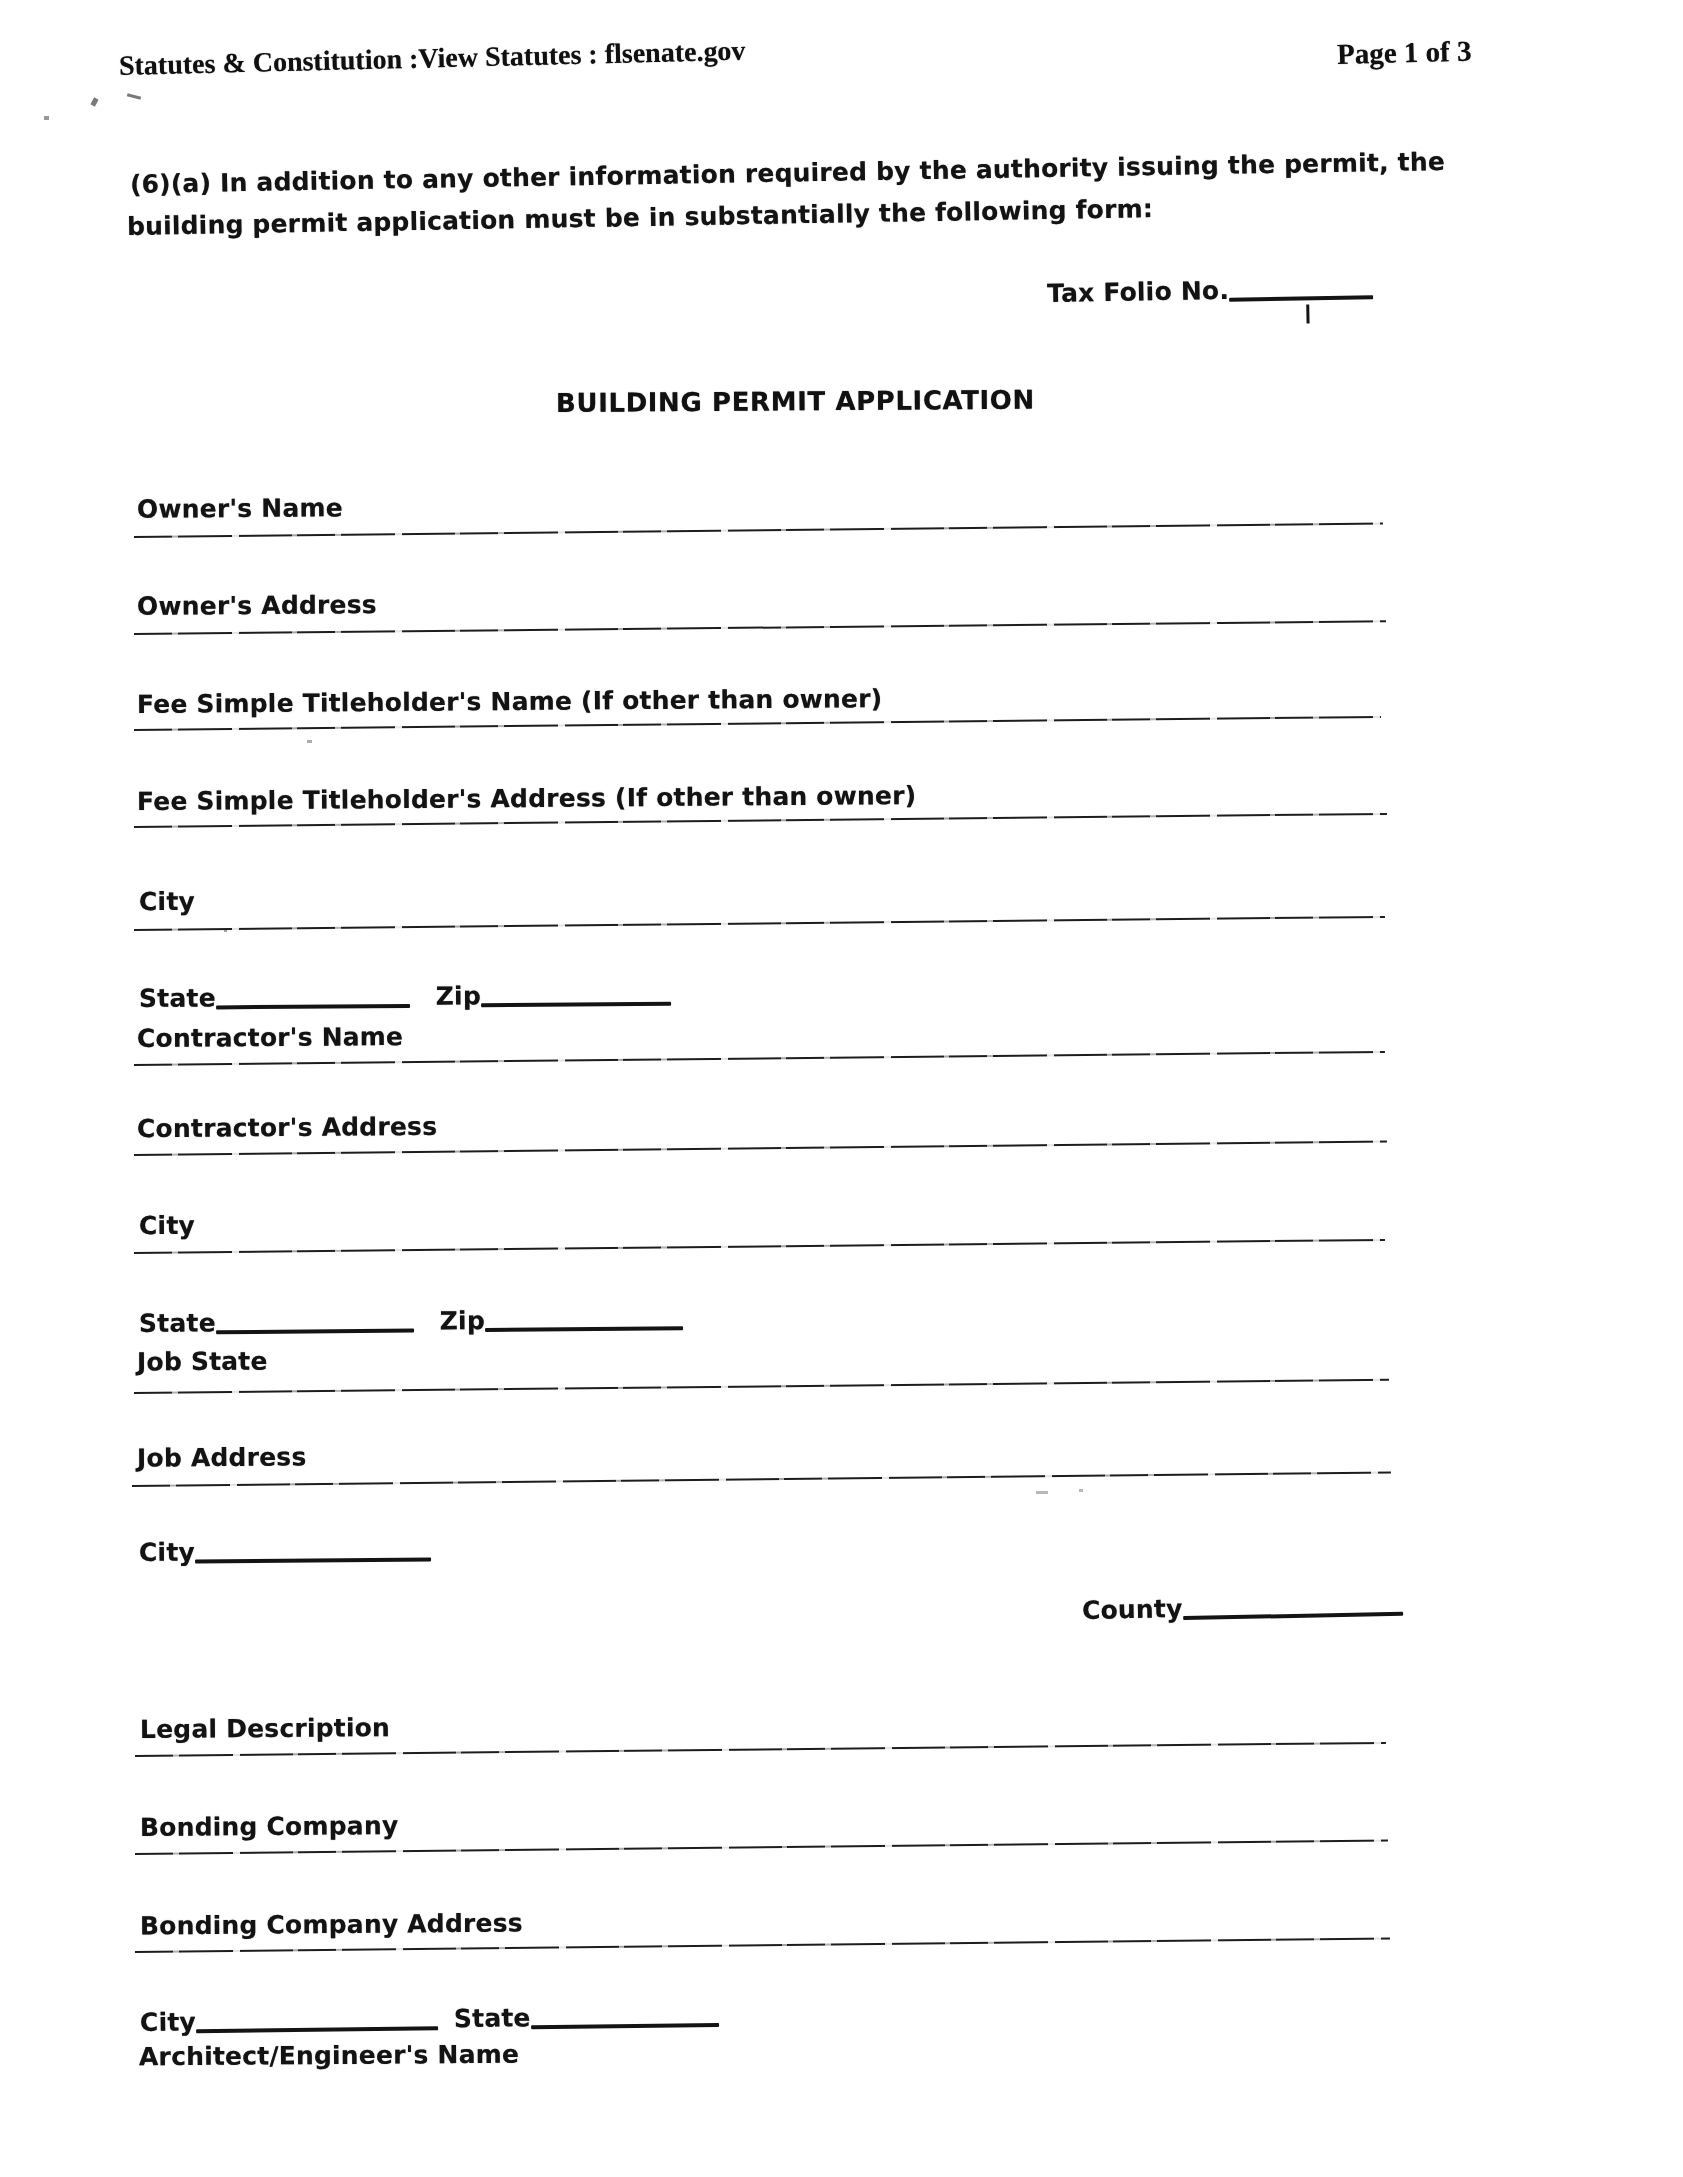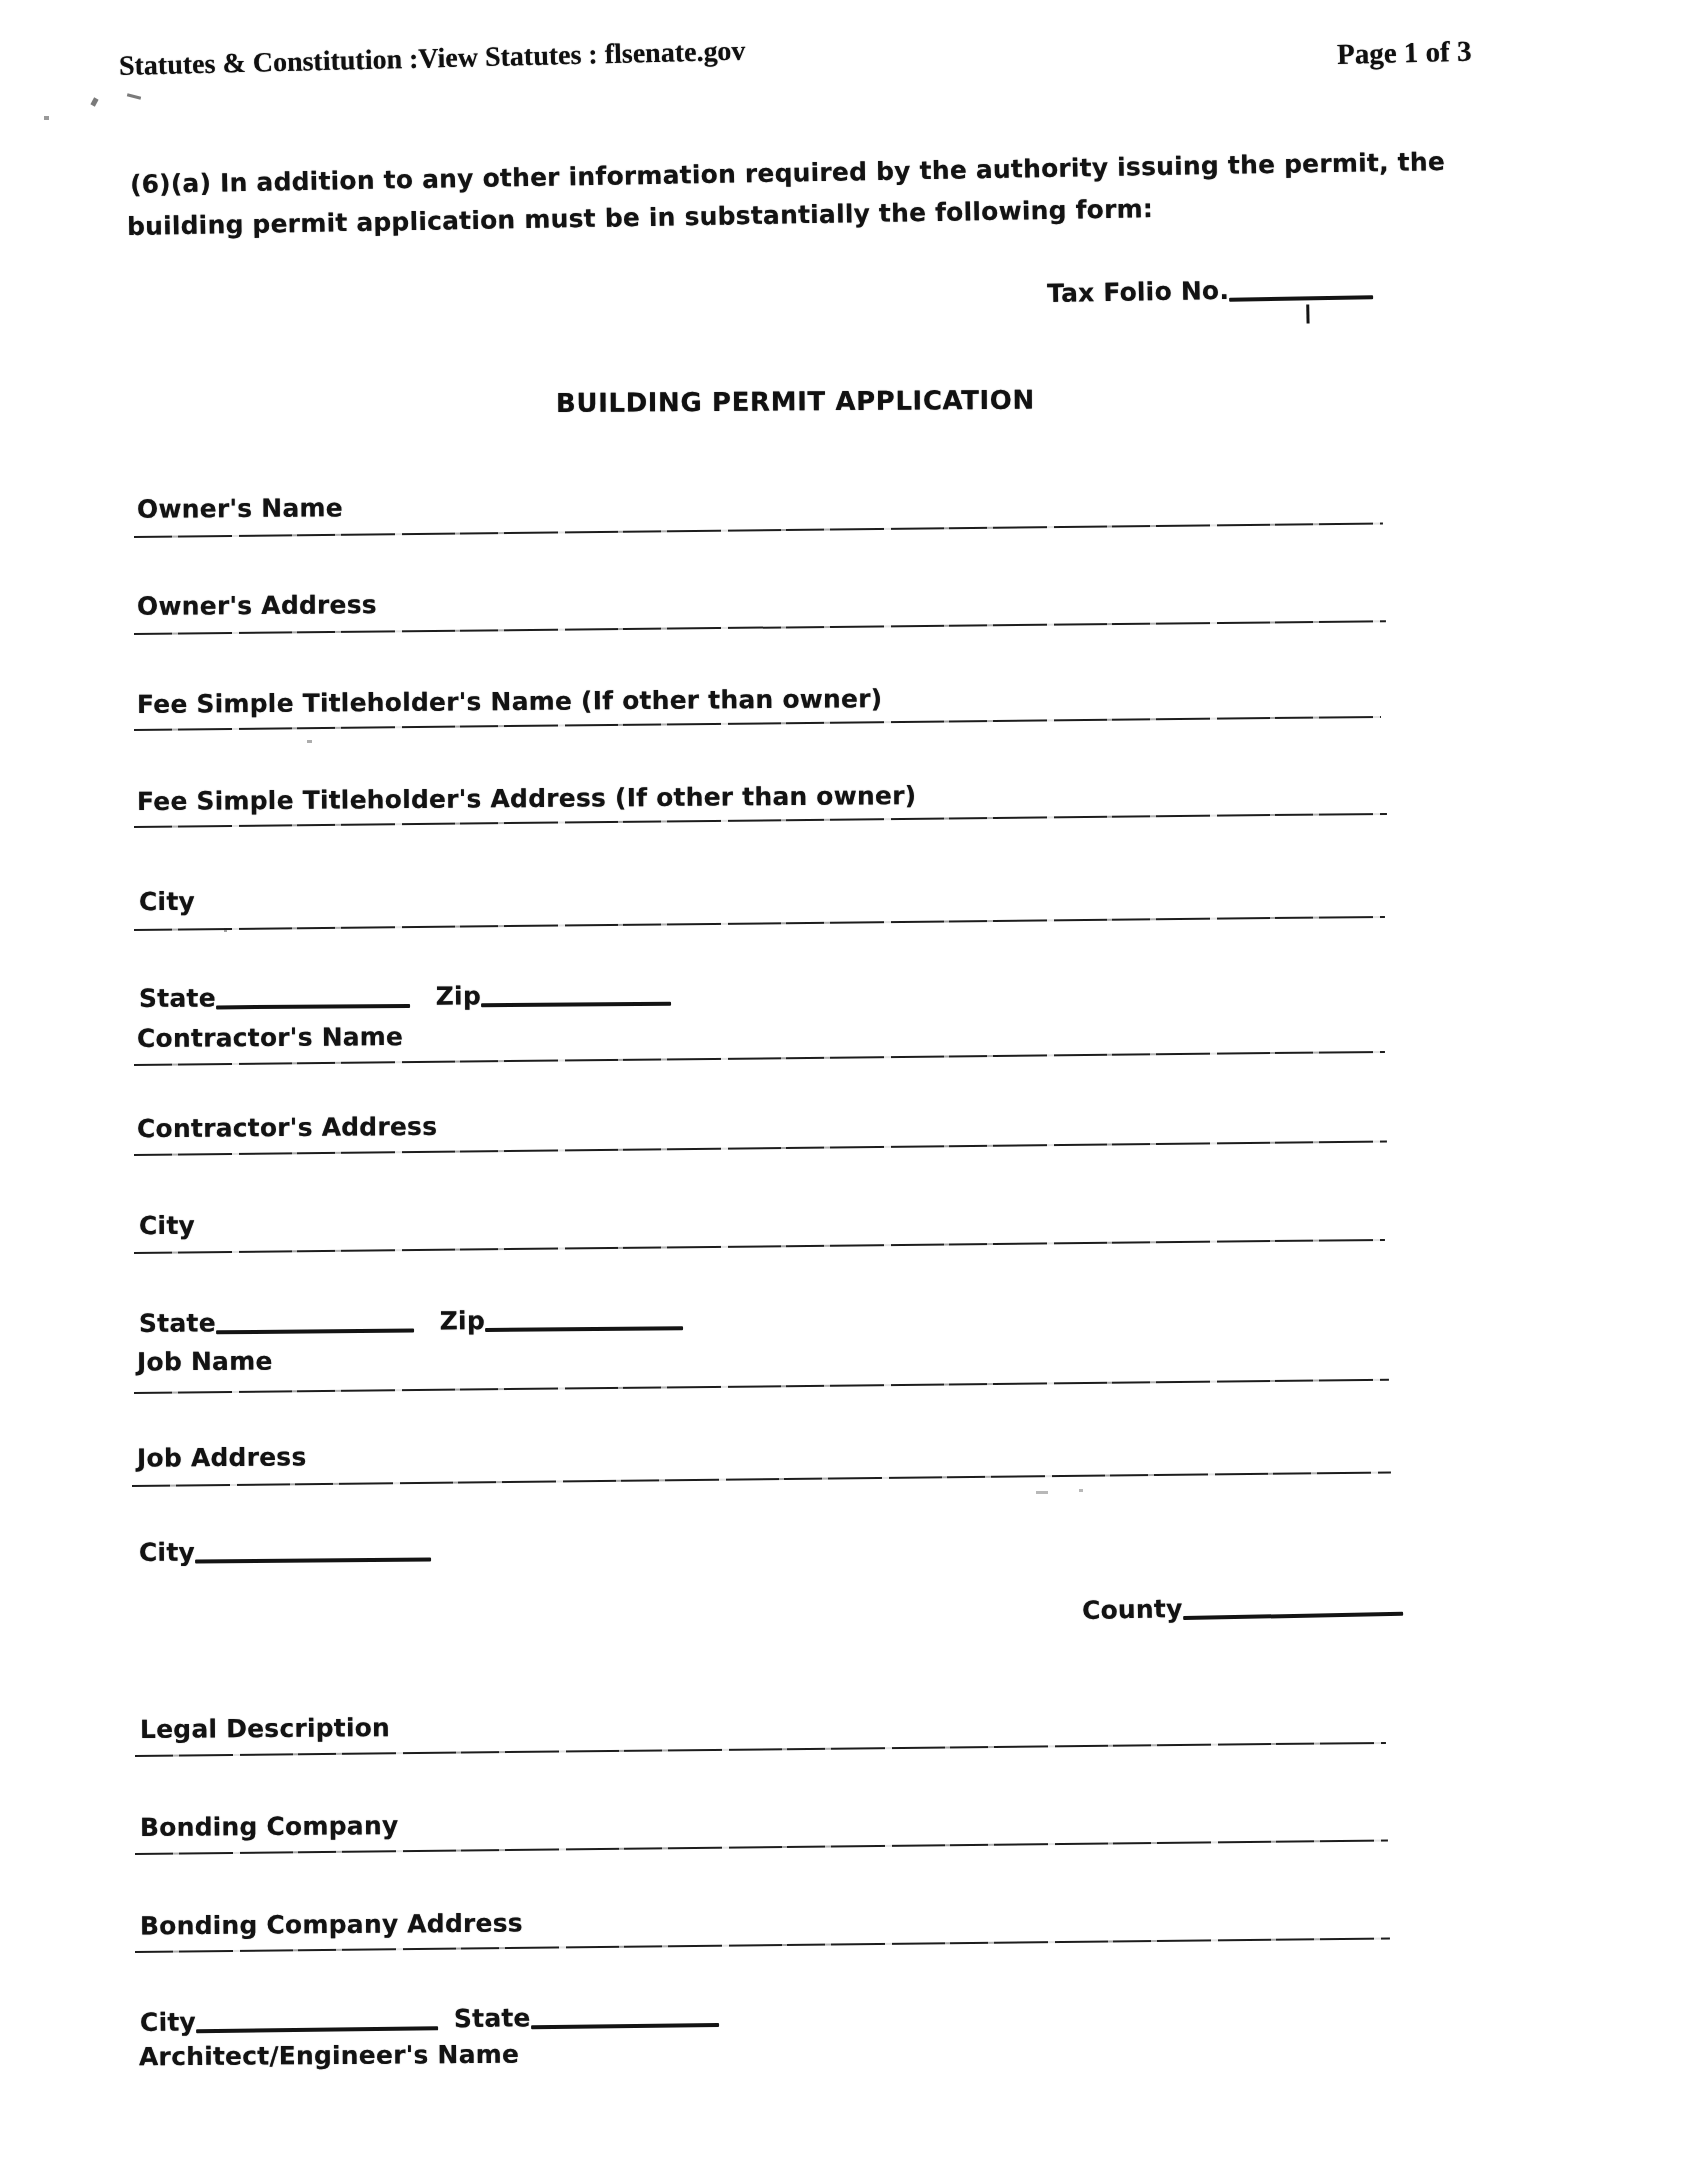--- a/index.html
+++ b/index.html
@@ -117,21 +117,21 @@
 
   <div class="form-text" style="left:137px; top:1113px; transform:rotate(-0.45deg);">Contractor's Address</div>
   <div class="scan-line" style="left:134px; top:1154px; width:1253px; transform:rotate(-0.62deg);"></div>
 
   <div class="form-text" style="left:139px; top:1211px; transform:rotate(-0.4deg);">City</div>
   <div class="scan-line" style="left:134px; top:1252px; width:1251px; transform:rotate(-0.6deg);"></div>
 
   <div class="form-text" style="left:139px; top:1309px; transform:rotate(-0.5deg); transform-origin:left center;">
     <span>State</span><span class="blank" style="width:198px;"></span><span class="blank-gap"></span><span>Zip</span><span class="blank" style="width:198px;"></span>
   </div>
-  <div class="form-text" style="left:137px; top:1347px; transform:rotate(-0.4deg);">Job Name</div>
+  <div class="form-text" style="left:137px; top:1347px; transform:rotate(-0.4deg);">Job State</div>
   <div class="scan-line" style="left:134px; top:1392px; width:1255px; transform:rotate(-0.6deg);"></div>
 
   <div class="form-text" style="left:137px; top:1443px; transform:rotate(-0.45deg);">Job Address</div>
   <div class="scan-line" style="left:132px; top:1485px; width:1259px; transform:rotate(-0.62deg);"></div>
 
   <div class="form-text" style="left:139px; top:1538px; transform:rotate(-0.5deg); transform-origin:left center;">
     <span>City</span><span class="blank" style="width:236px;"></span>
   </div>
 
   <div class="form-text" style="left:1082px; top:1596px; transform:rotate(-1.1deg); transform-origin:left center;">

